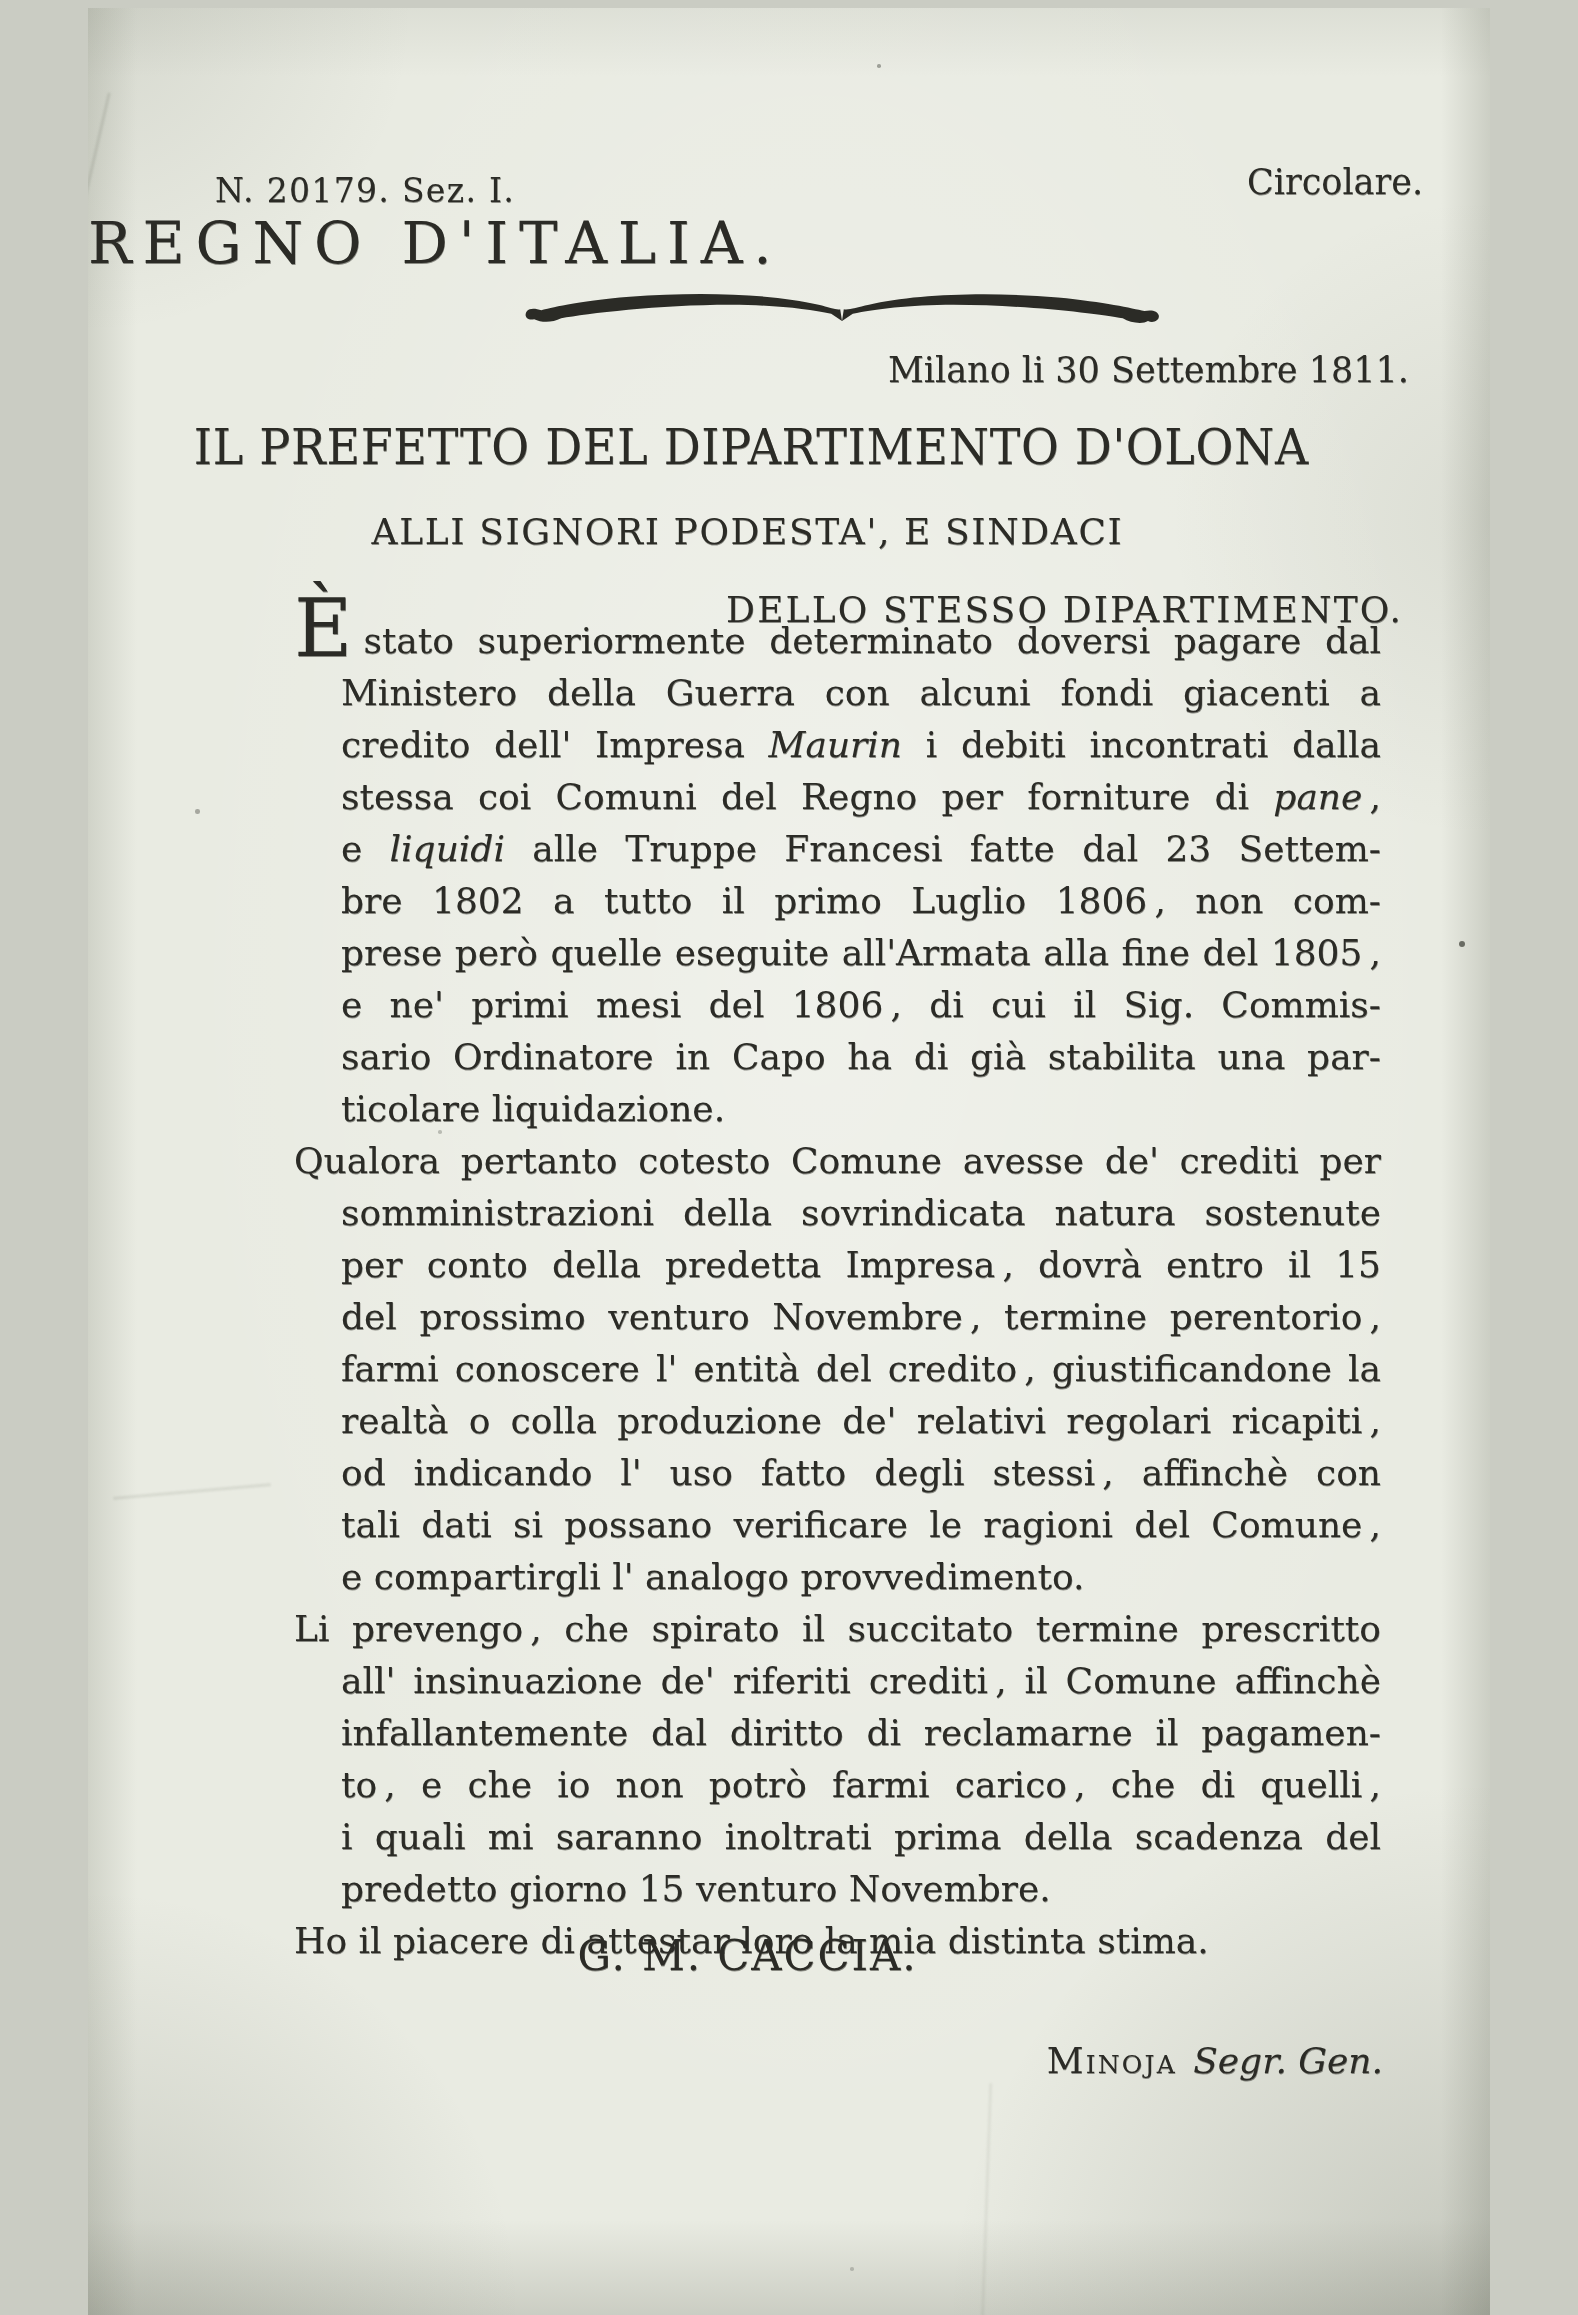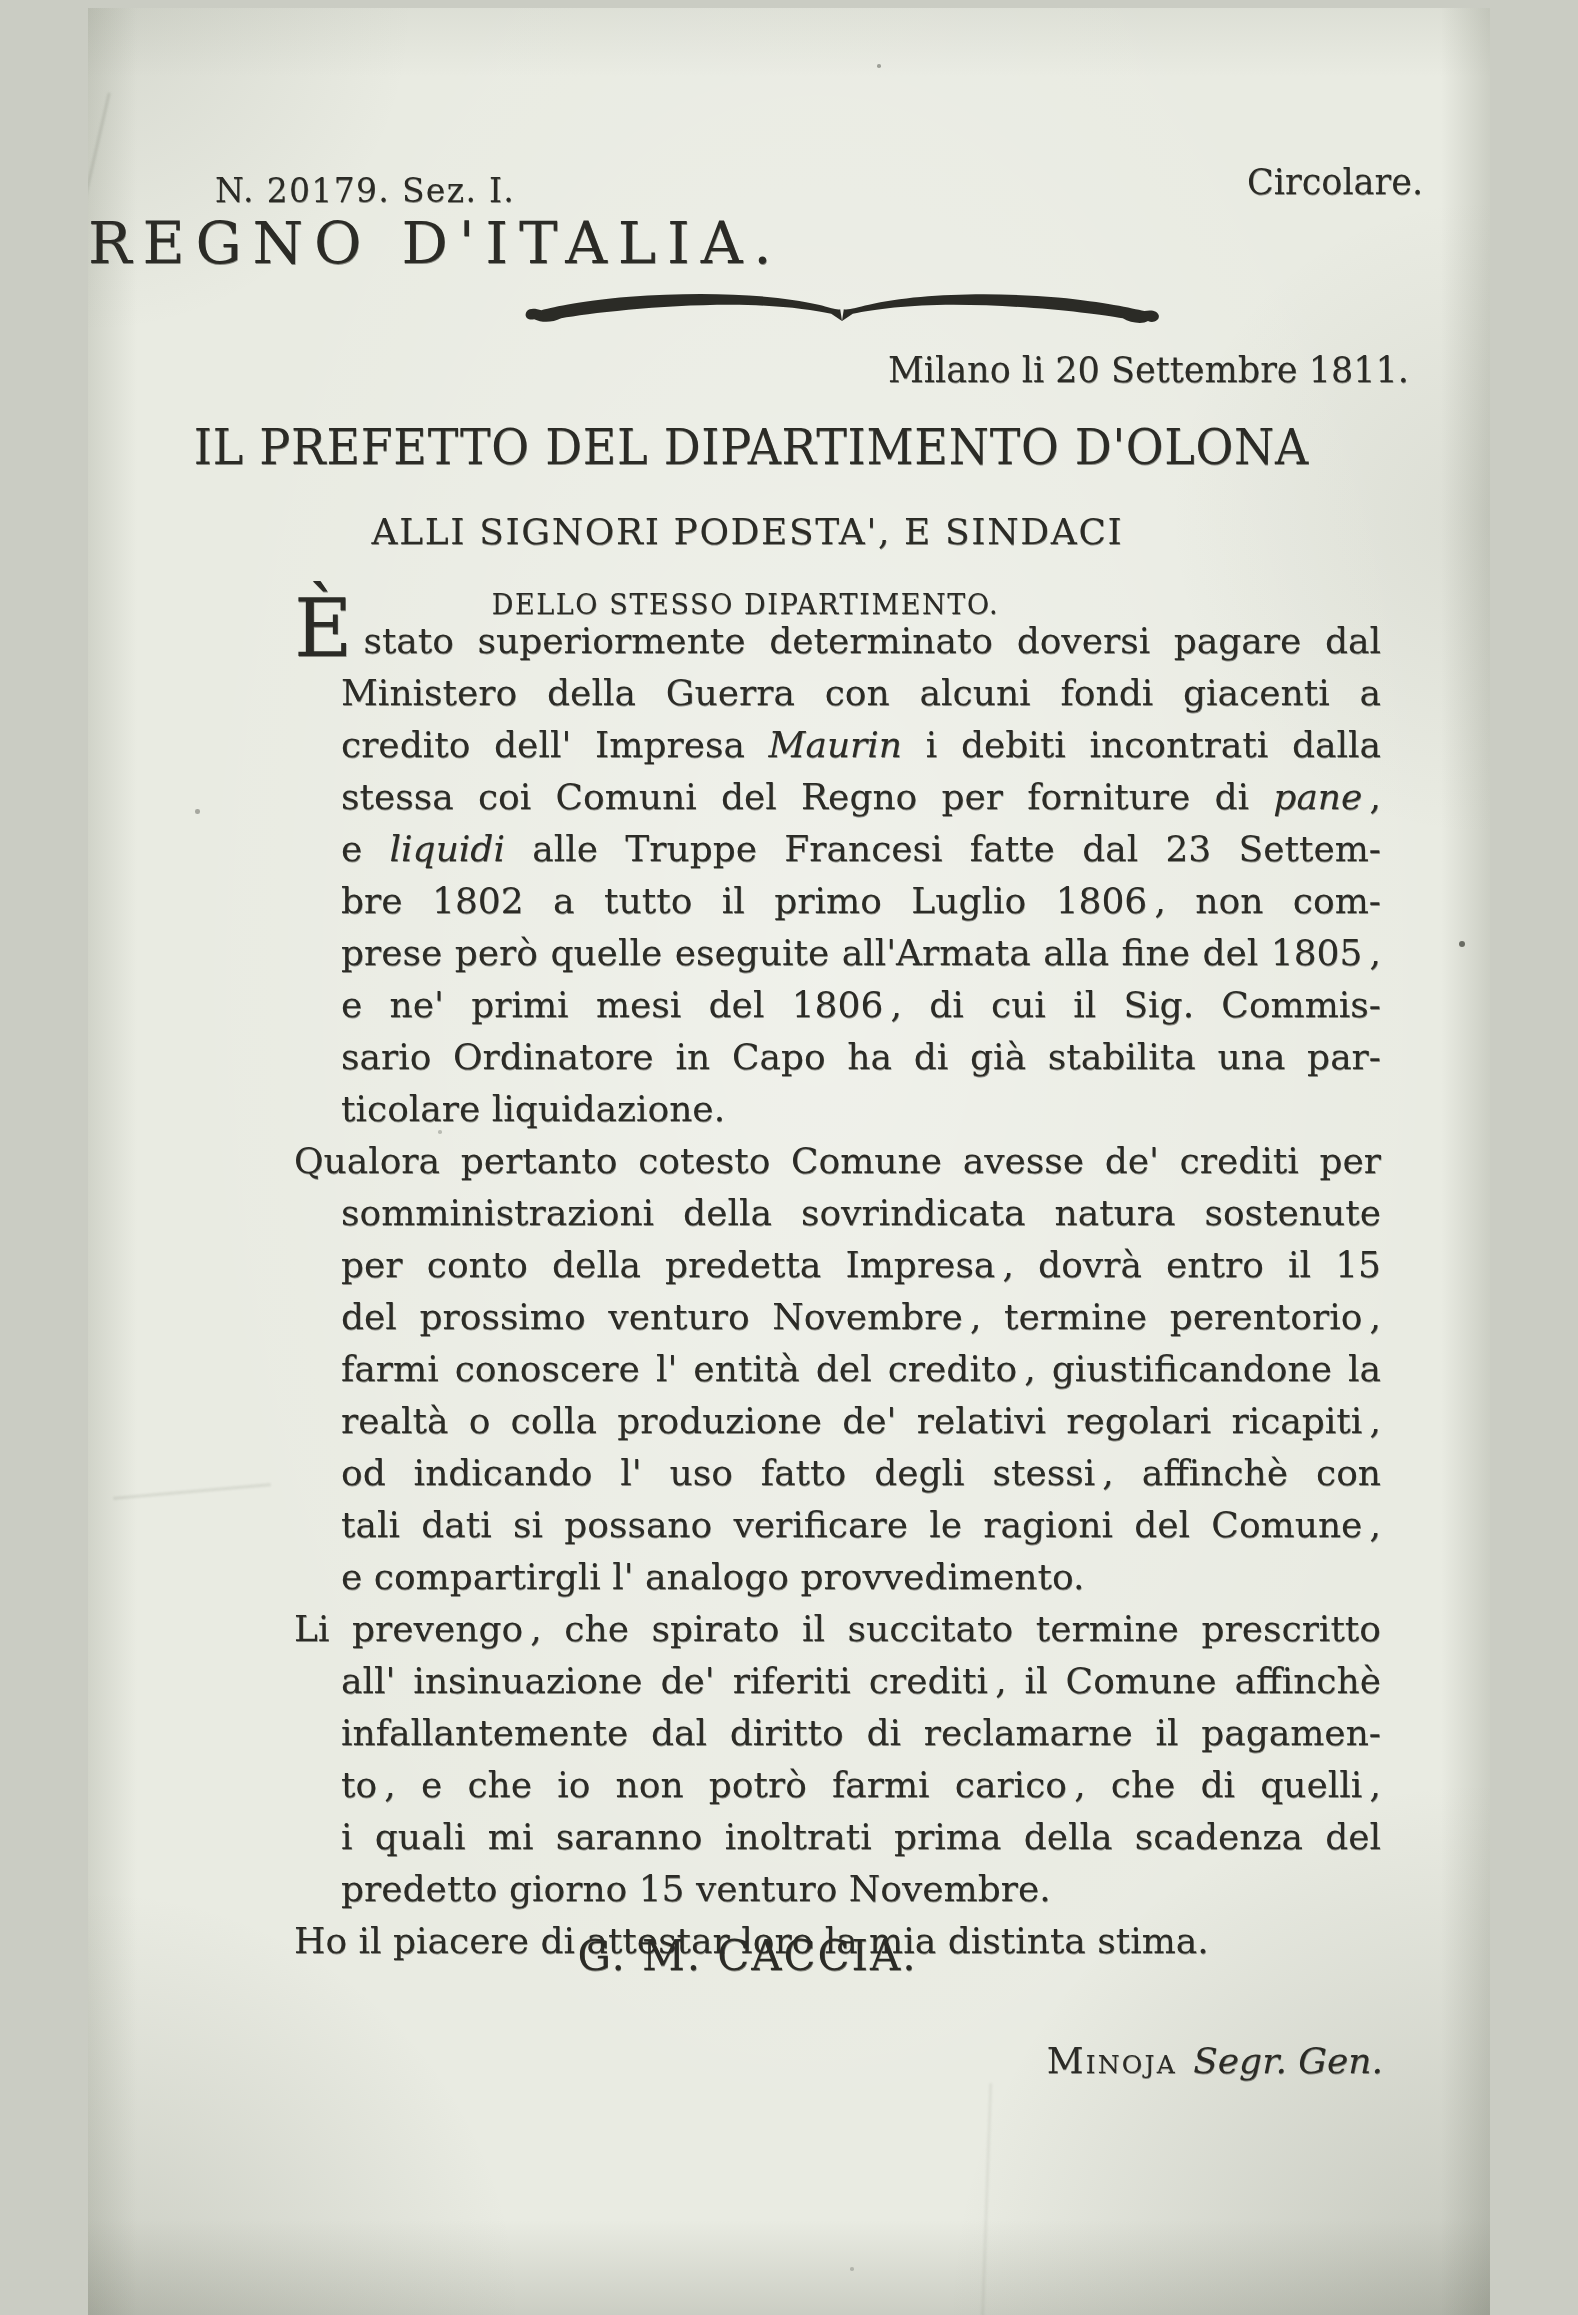--- a/index.html
+++ b/index.html
@@ -39,22 +39,22 @@
     font-size:49px;letter-spacing:.015em;white-space:nowrap;
     transform:scaleX(.94);transform-origin:50% 50%;
   }
   .h2{
     position:absolute;top:503px;left:0;width:100%;
     text-align:center;padding-right:83px;box-sizing:border-box;
     font-size:36px;letter-spacing:.045em;white-space:nowrap;
   }
   .h3{
     position:absolute;top:581px;left:0;width:100%;
-    text-align:center;padding-right:87px;box-sizing:border-box;
-    font-size:27px;letter-spacing:.06em;white-space:nowrap;
+    text-align:right;padding-right:87px;box-sizing:border-box;
+    font-size:36px;letter-spacing:.06em;white-space:nowrap;
   }
 
   
   .bodytext{
     position:absolute;left:253px;top:612px;width:1040px;
     font-size:36px;
   }
   .line{
     height:52px;
     text-align:justify;
@@ -114,21 +114,21 @@
         C436,10 520,7 596,14 C648,19 678,26 692,29
         C700,27 707,29 708,34 C709,39 702,43 696,40
         C690,44 676,42 668,37
         C640,32 560,22 480,22 C430,22 392,27 368,32
         L356,40 L344,32
         C320,27 282,22 232,22 C152,22 72,32 44,37
         C34,42 22,42 14,38 Z"></path>
     </svg>
   </div>
 
-  <div class="dateline ink">Milano li 20 Settembre 1811.</div>
+  <div class="dateline ink">Milano li 30 Settembre 1811.</div>
 
   <div class="h1 ink">IL PREFETTO DEL DIPARTIMENTO D'OLONA</div>
   <div class="h2 ink">ALLI SIGNORI PODESTA', E SINDACI</div>
   <div class="h3 ink">DELLO STESSO DIPARTIMENTO.</div>
 
   <div class="bodytext ink" id="bodytext">
       <div>
         <div class="line first"><span class="initial">È</span><span>stato superiormente determinato doversi pagare dal</span></div>
         <div class="line"><span>Ministero della Guerra con alcuni fondi giacenti a</span></div>
         <div class="line"><span>credito dell' Impresa </span><span class="it">Maurin</span><span> i debiti incontrati dalla</span></div>

